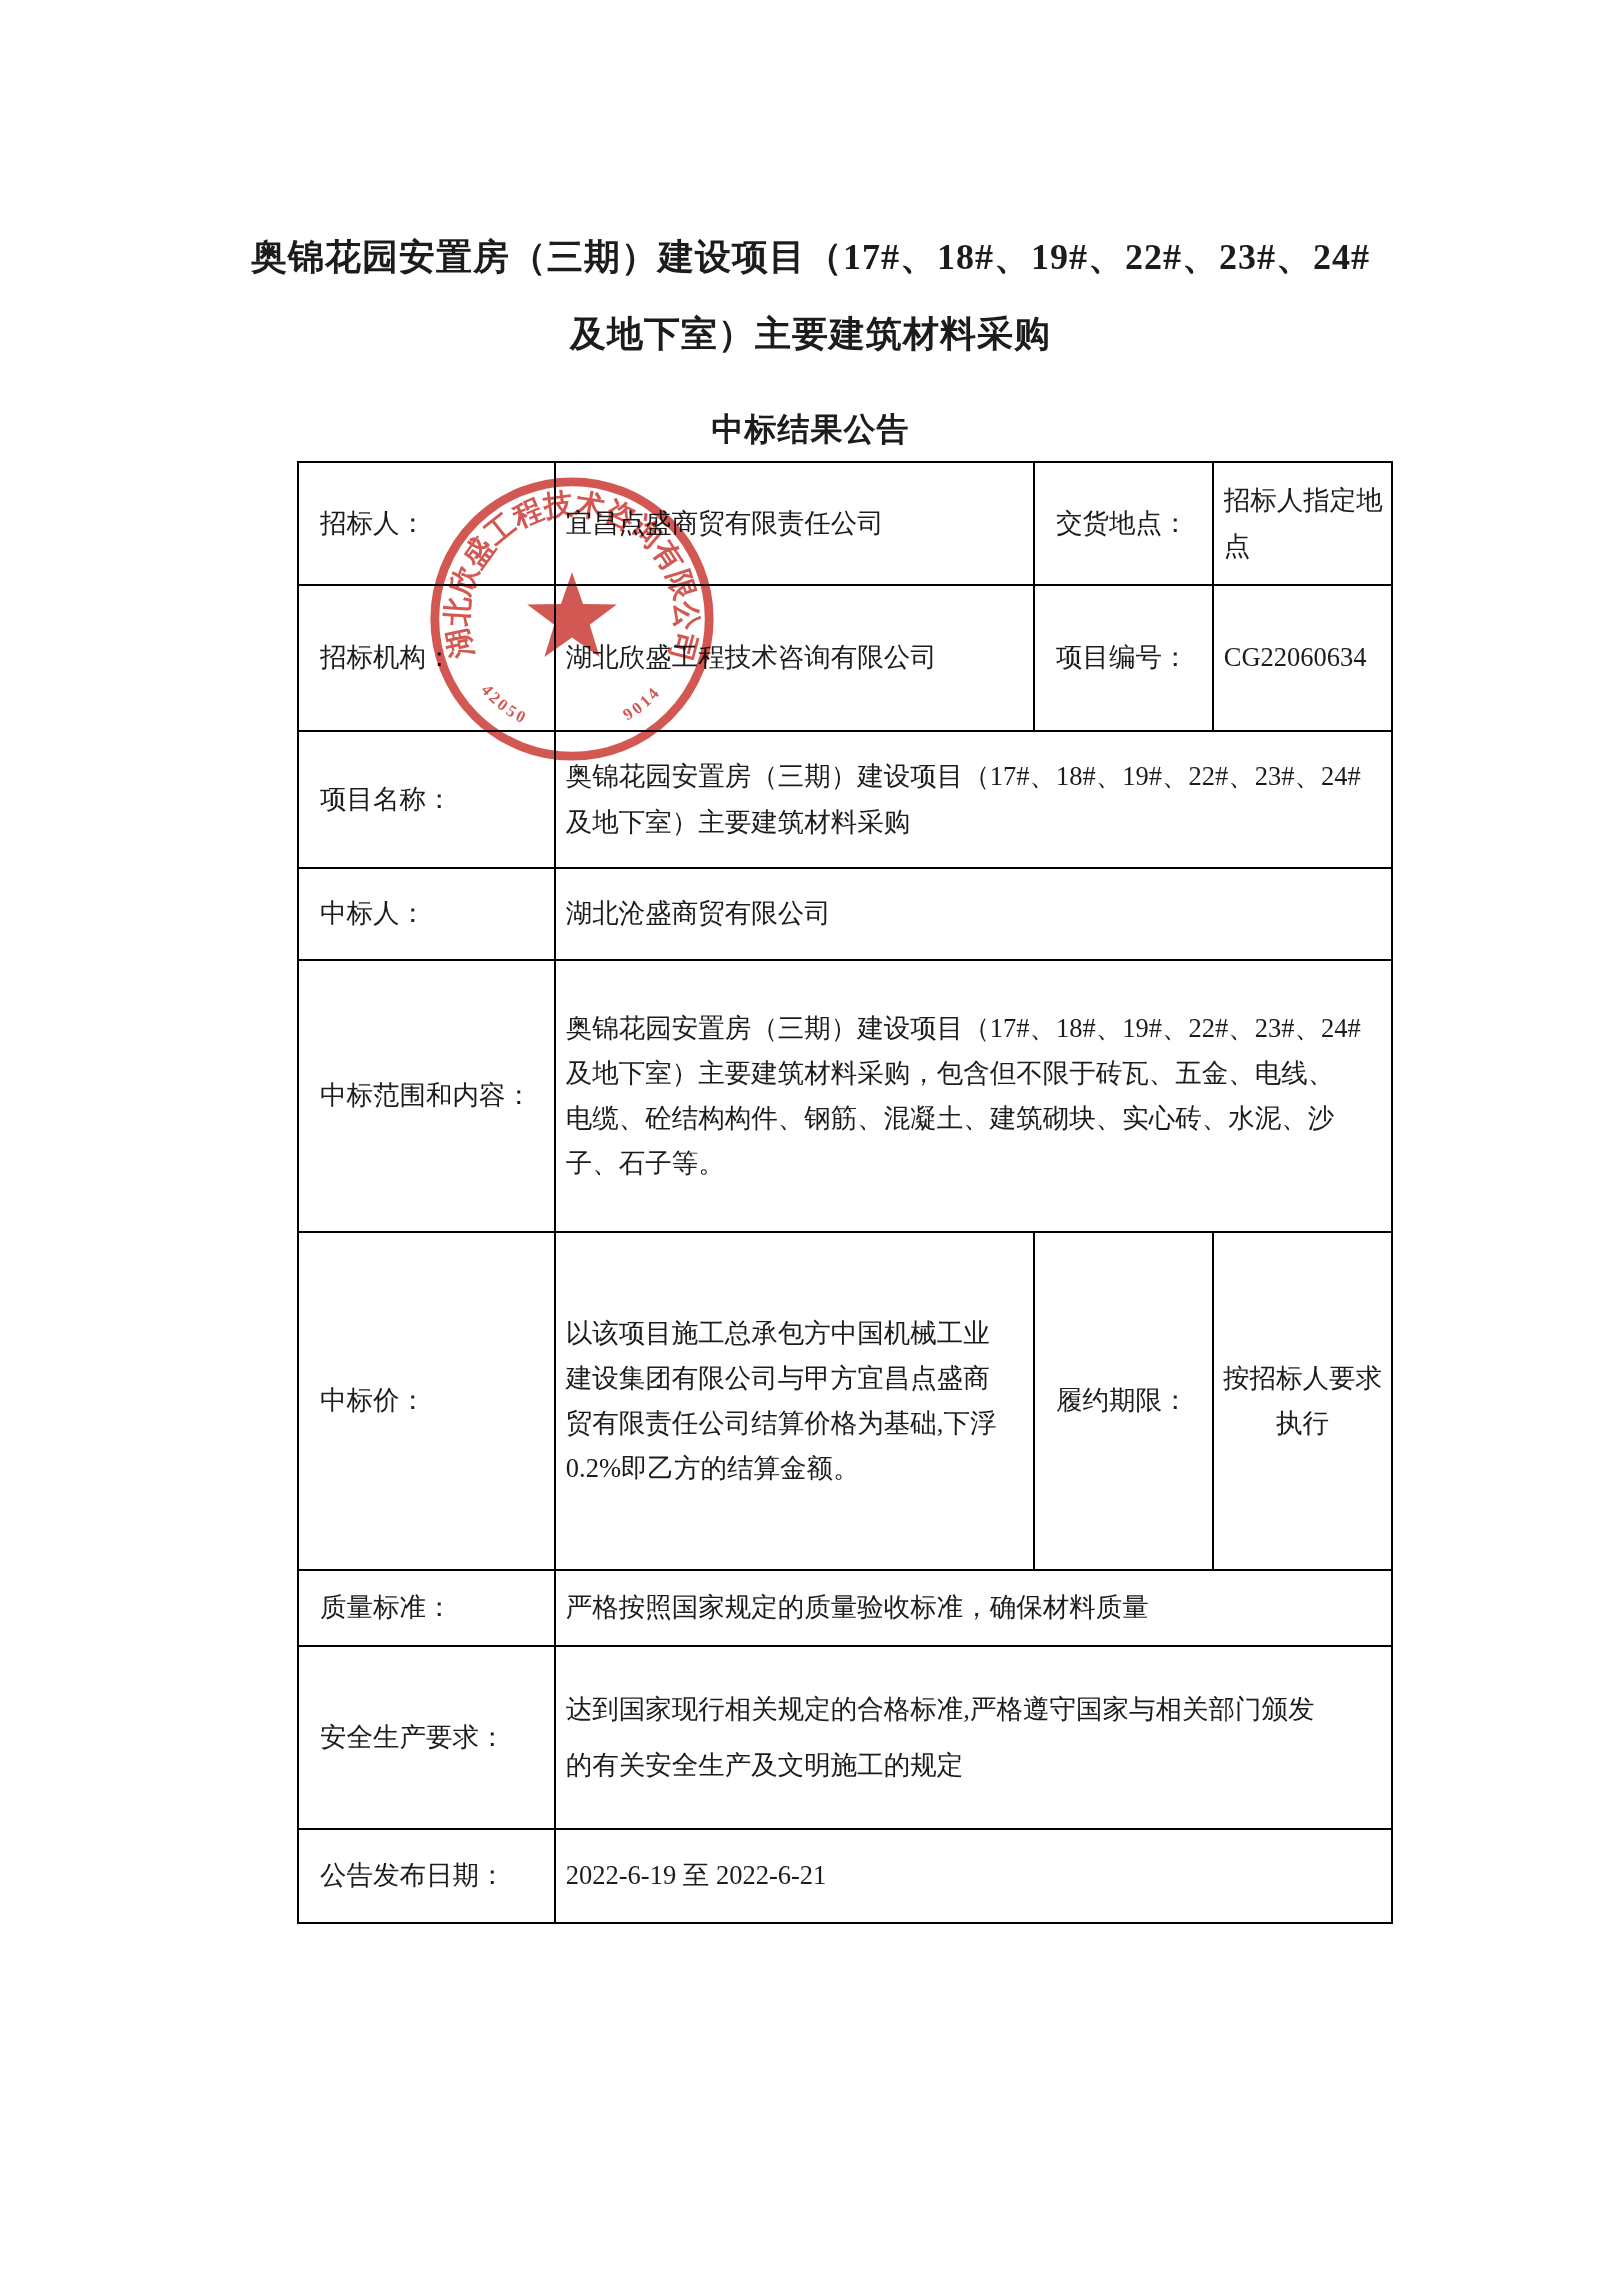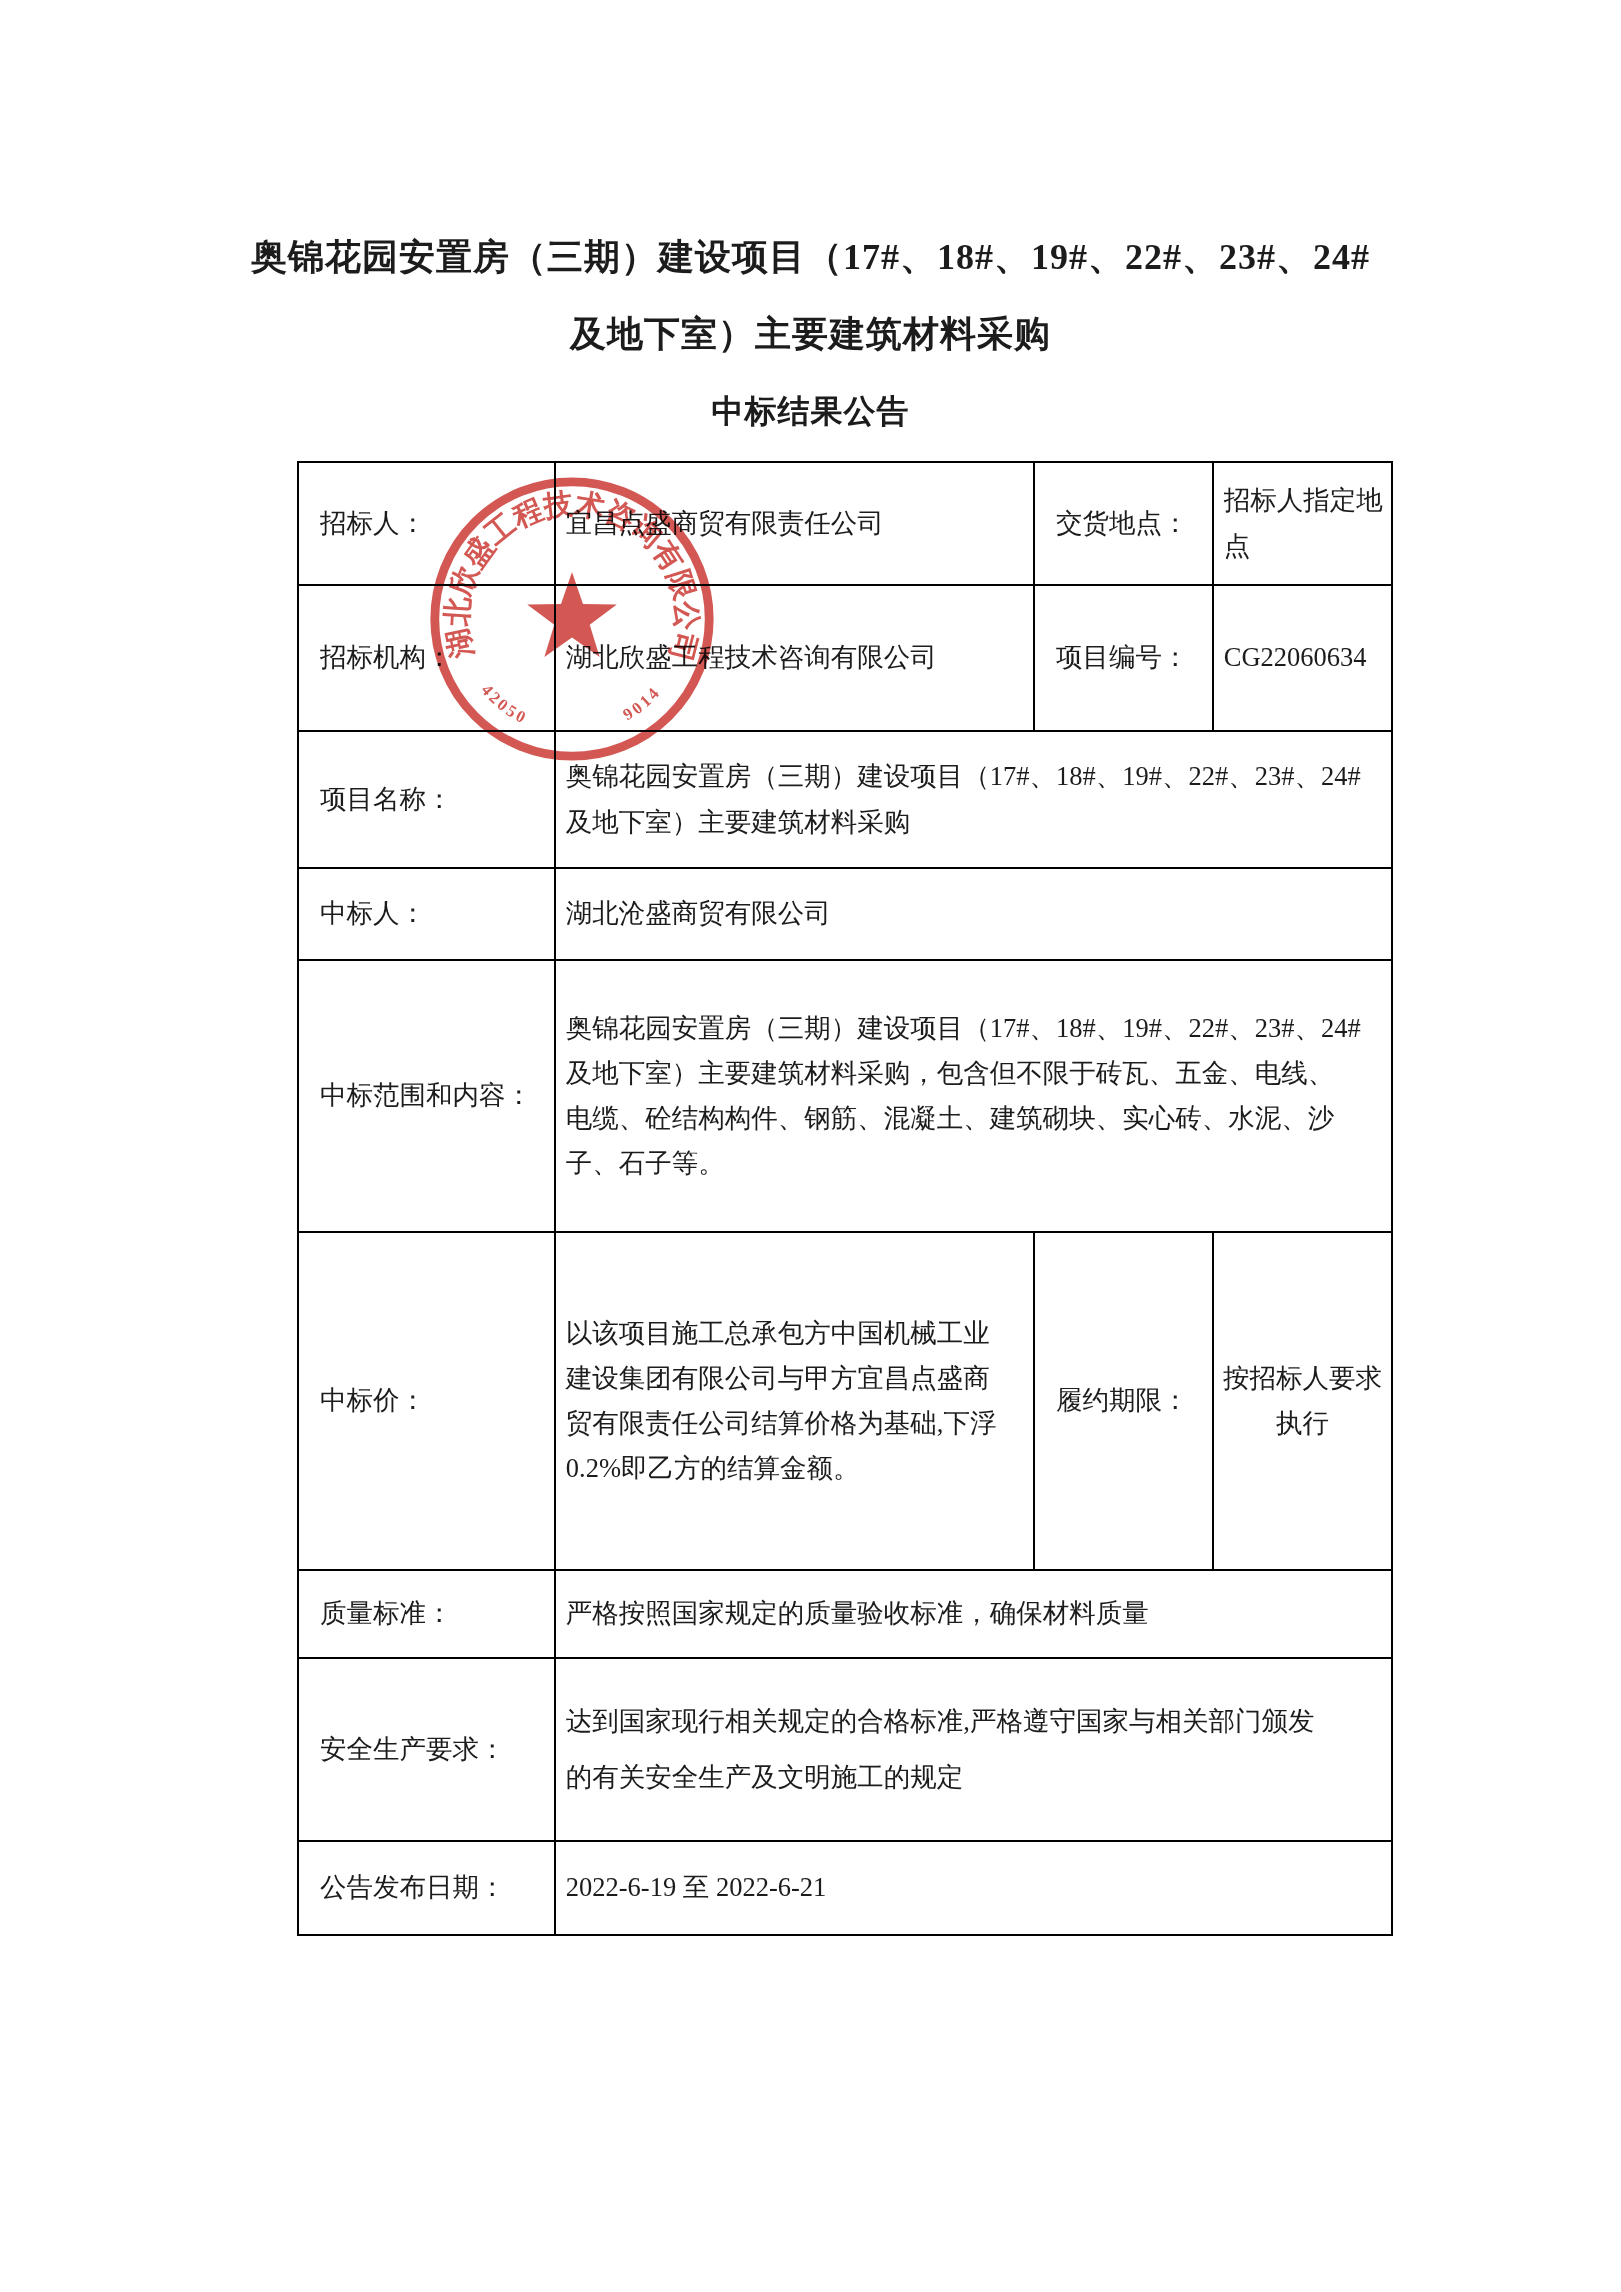--- a/index.html
+++ b/index.html
@@ -25,21 +25,21 @@
     position: absolute;
     left: 0;
     right: 0;
     text-align: center;
     font-weight: bold;
     color: var(--color-ink);
     white-space: nowrap;
   }
   .title-1 { top: 233px; font-size: 36px; letter-spacing: 1px; }
   .title-2 { top: 310px; font-size: 36px; letter-spacing: 1px; }
-  .title-3 { top: 390px; font-size: 32px; letter-spacing: 1px; }
+  .title-3 { top: 408px; font-size: 32px; letter-spacing: 1px; }
 
   table.result-table {
     position: absolute;
     left: 297px;
     top: 461px;
     width: 1095px;
     border-collapse: collapse;
     table-layout: fixed;
     font-size: 26.5px;
     color: var(--color-ink);
@@ -134,21 +134,21 @@
       <tr style="height:338px">
         <td class="label">中标价：</td>
         <td class="val">以该项目施工总承包方中国机械工业
 建设集团有限公司与甲方宜昌点盛商
 贸有限责任公司结算价格为基础,下浮
 0.2%即乙方的结算金额。</td>
         <td class="label">履约期限：</td>
         <td class="val center">按招标人要求
 执行</td>
       </tr>
-      <tr style="height:88px">
+      <tr style="height:76px">
         <td class="label">质量标准：</td>
         <td class="val" colspan="3">严格按照国家规定的质量验收标准，确保材料质量</td>
       </tr>
       <tr style="height:183px">
         <td class="label">安全生产要求：</td>
         <td class="val loose" colspan="3">达到国家现行相关规定的合格标准,严格遵守国家与相关部门颁发
 的有关安全生产及文明施工的规定</td>
       </tr>
       <tr style="height:94px">
         <td class="label">公告发布日期：</td>

